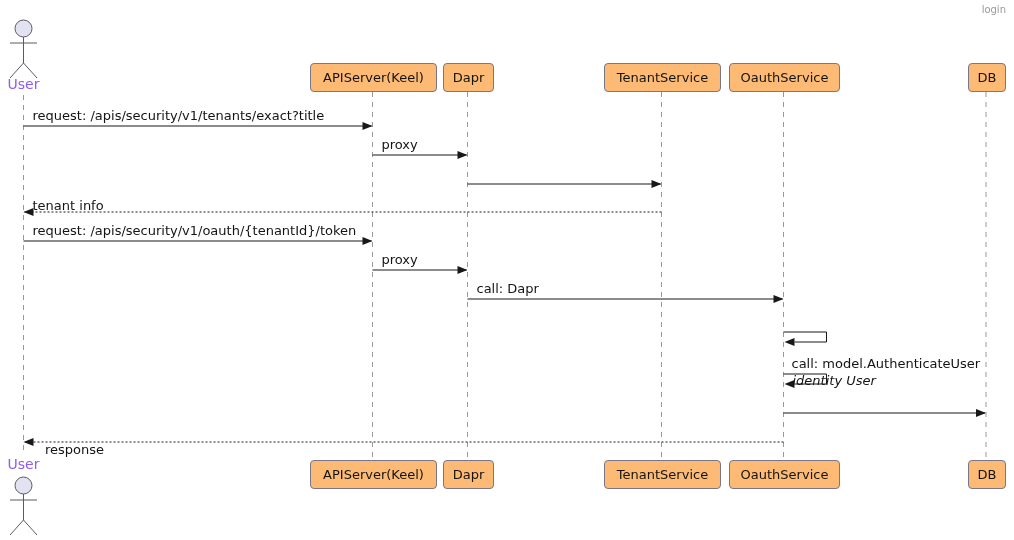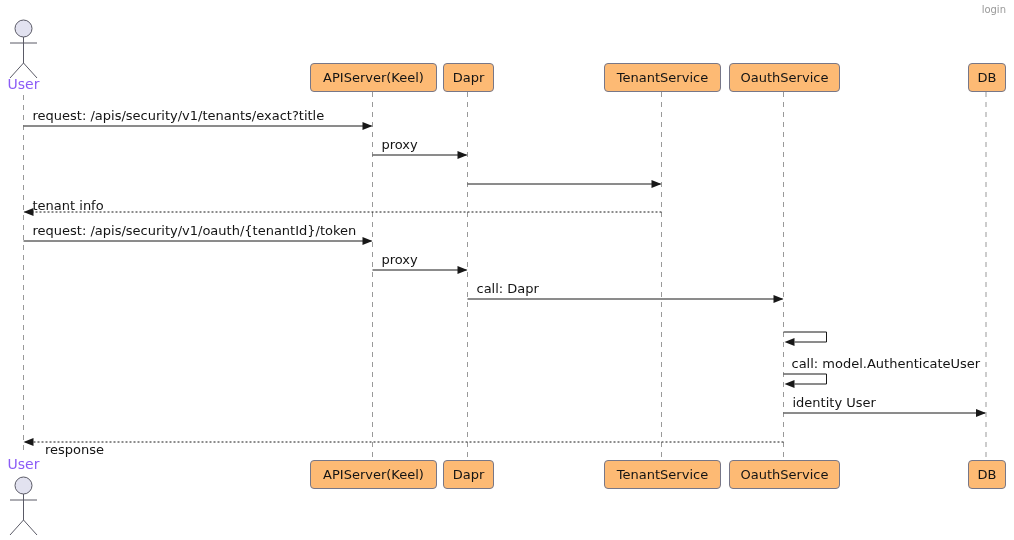--- a/index.html
+++ b/index.html
@@ -83,15 +83,15 @@
     <div class="pbox" style="left: 729px; top: 460px; width: 109px;">OauthService</div>
     <div class="pbox" style="left: 968px; top: 63px; width: 36px;">DB</div>
     <div class="pbox" style="left: 968px; top: 460px; width: 36px;">DB</div>
     <div class="mlabel" style="left: 32.5px; top: 108px;">request: /apis/security/v1/tenants/exact?title</div>
     <div class="mlabel" style="left: 381.5px; top: 137px;">proxy</div>
     <div class="mlabel" style="left: 32.5px; top: 198px;">tenant info</div>
     <div class="mlabel" style="left: 32.5px; top: 223px;">request: /apis/security/v1/oauth/{tenantId}/token</div>
     <div class="mlabel" style="left: 381.5px; top: 252px;">proxy</div>
     <div class="mlabel" style="left: 476.5px; top: 281px;">call: Dapr</div>
     <div class="mlabel" style="left: 791.5px; top: 356px;">call: model.AuthenticateUser</div>
-    <div class="mlabel" style="left: 792.5px; top: 395px;">identity User</div>
+    <div class="mlabel" style="left: 792.5px; top: 373px; font-style: italic;">identity User</div>
     <div class="mlabel" style="left: 45px; top: 424px; margin-top: 18px;">response</div>
   </div>
 
 </body></html>

